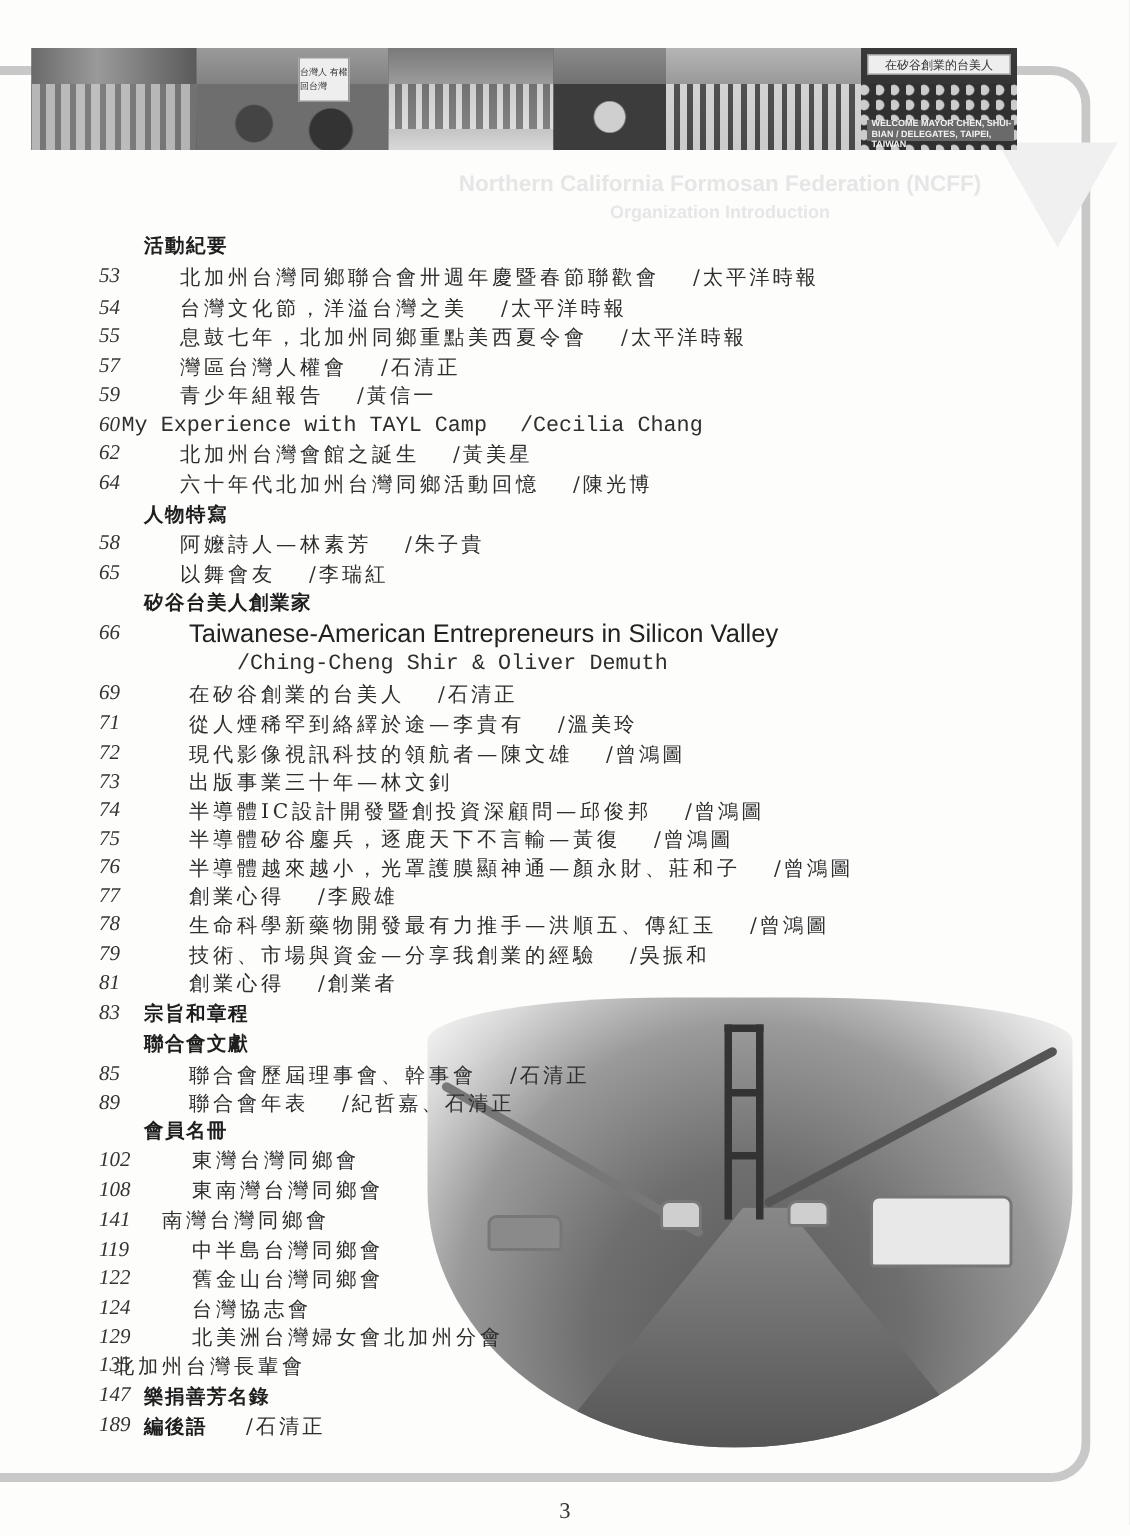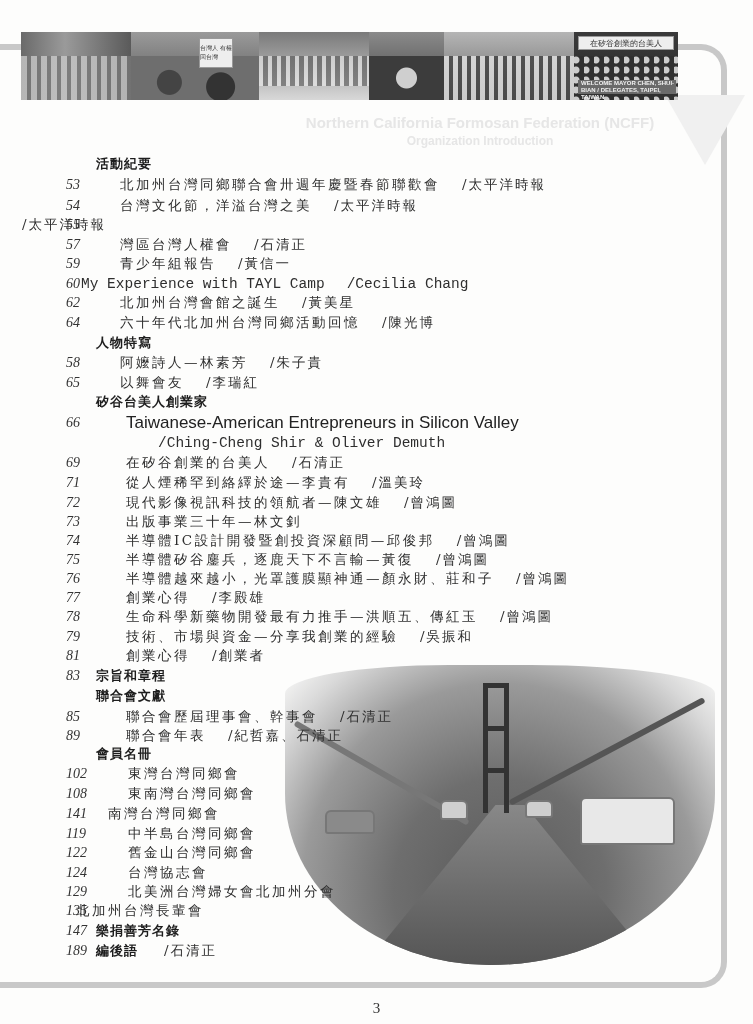--- a/index.html
+++ b/index.html
@@ -136,20 +136,21 @@
     <span class="title" style="margin-left:120px">北加州台灣同鄉聯合會卅週年慶暨春節聯歡會</span>
     <span class="author">/太平洋時報</span>
   </div>
   <div class="row" style="top:196px">
     <span class="num">54</span>
     <span class="title" style="margin-left:120px">台灣文化節，洋溢台灣之美</span>
     <span class="author">/太平洋時報</span>
   </div>
   <div class="row" style="top:215px">
     <span class="num">55</span>
+    <span class="title" style="margin-left:120px">息鼓七年，北加州同鄉重點美西夏令會</span>
     <span class="author">/太平洋時報</span>
   </div>
   <div class="row" style="top:235px">
     <span class="num">57</span>
     <span class="title" style="margin-left:120px">灣區台灣人權會</span>
     <span class="author">/石清正</span>
   </div>
   <div class="row" style="top:254px">
     <span class="num">59</span>
     <span class="title" style="margin-left:120px">青少年組報告</span>

